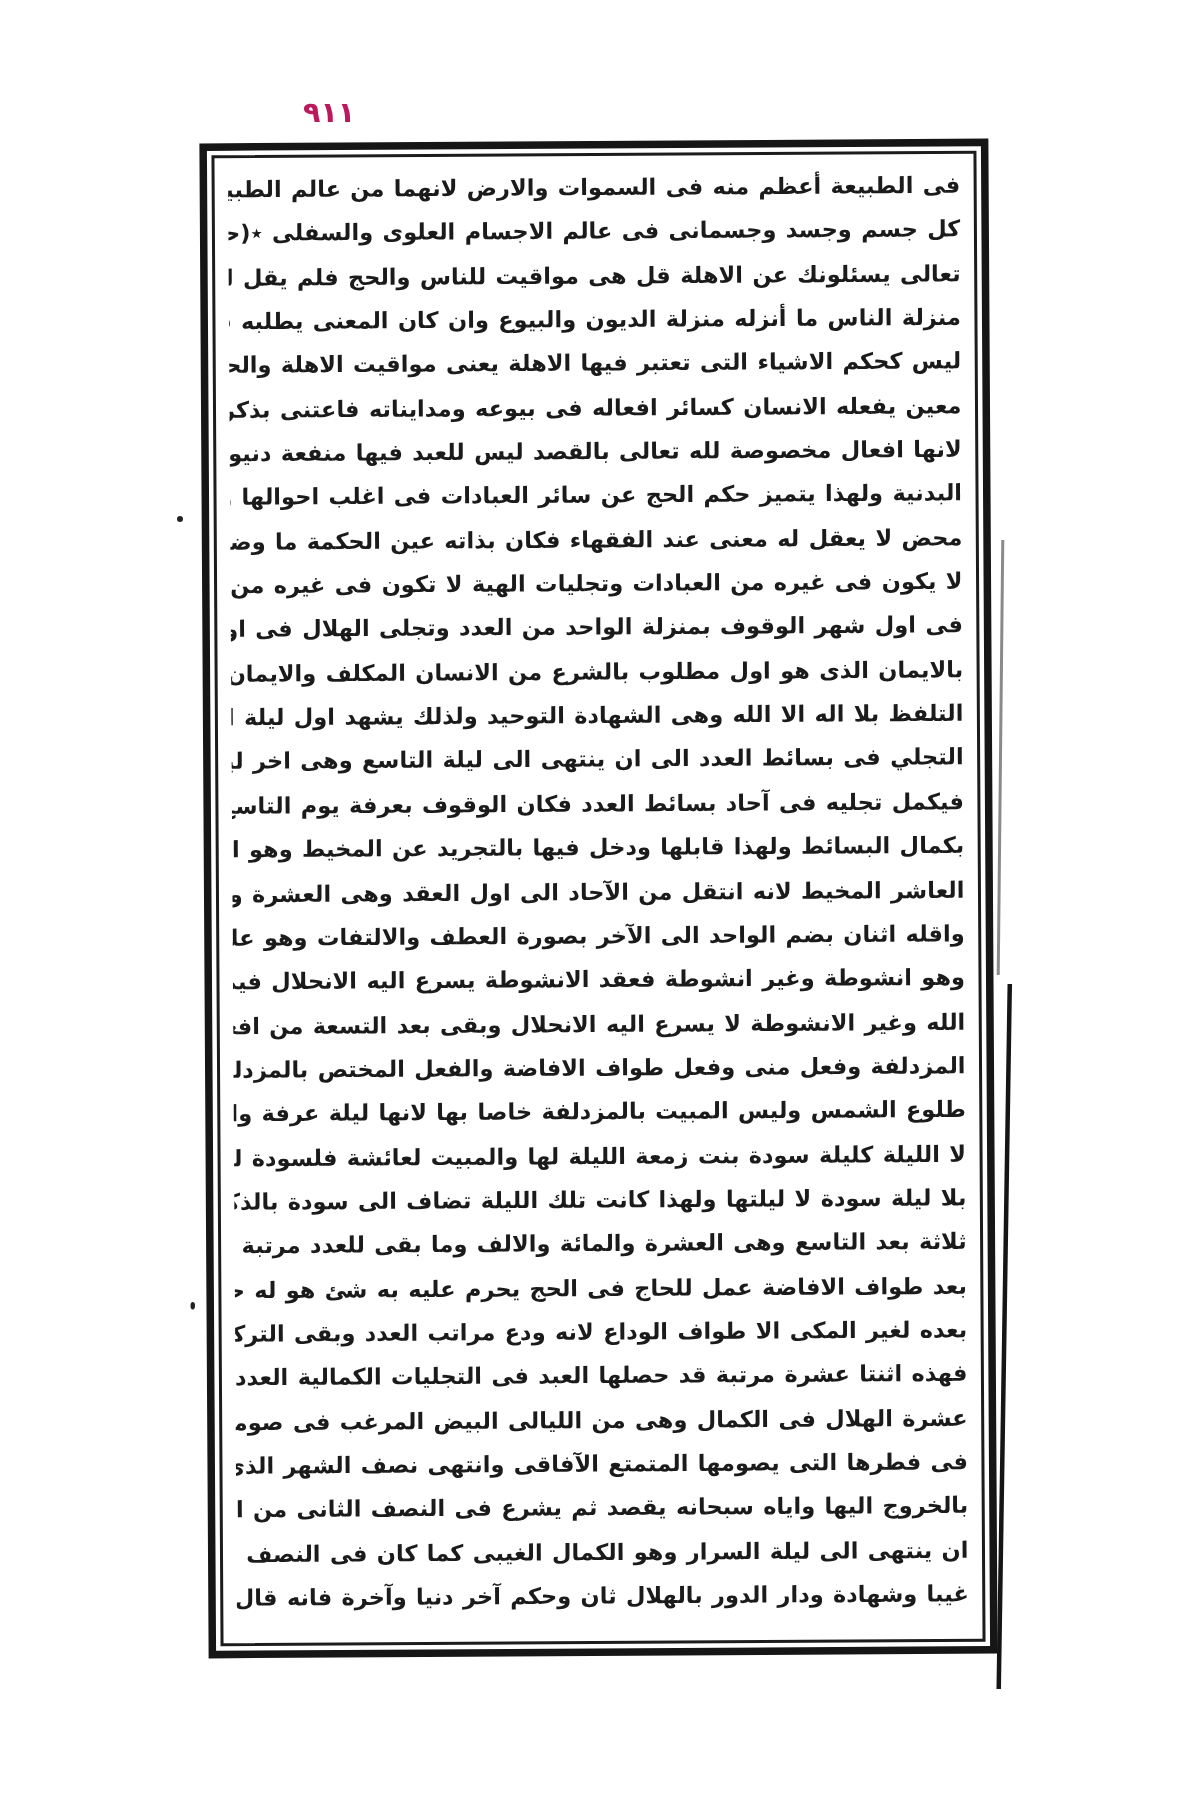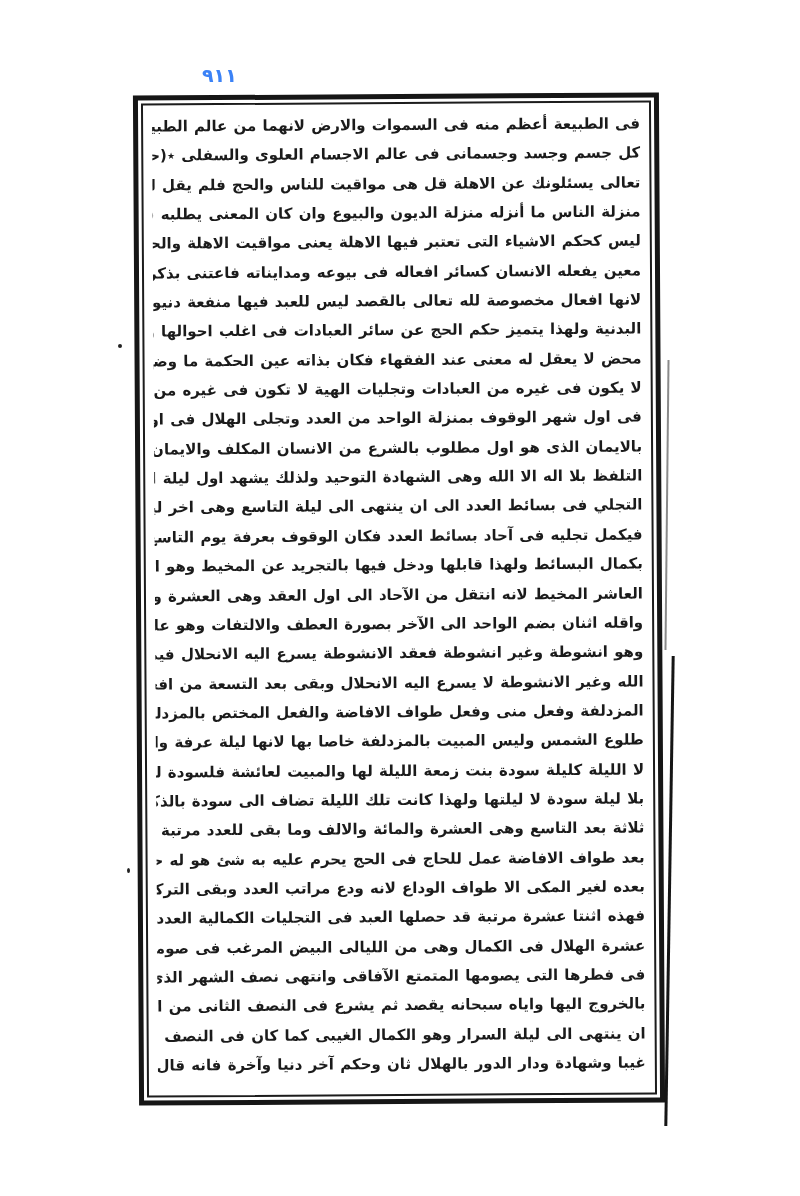--- a/index.html
+++ b/index.html
@@ -14,21 +14,21 @@
     font-family: "DejaVu Sans", sans-serif;
     overflow: hidden;
   }
   .page-number {
     position: absolute;
     top: 64px;
     left: 202px;
     font-size: 19px;
     font-weight: bold;
     letter-spacing: 2px;
-    color: #3b82f6;
+    color: #be185d;
   }
   .frame {
     position: absolute;
     left: 136px;
     top: 94px;
     width: 526px;
     height: 1010px;
     border: 5px solid #161616;
     box-sizing: border-box;
     transform: rotate(-0.35deg);

